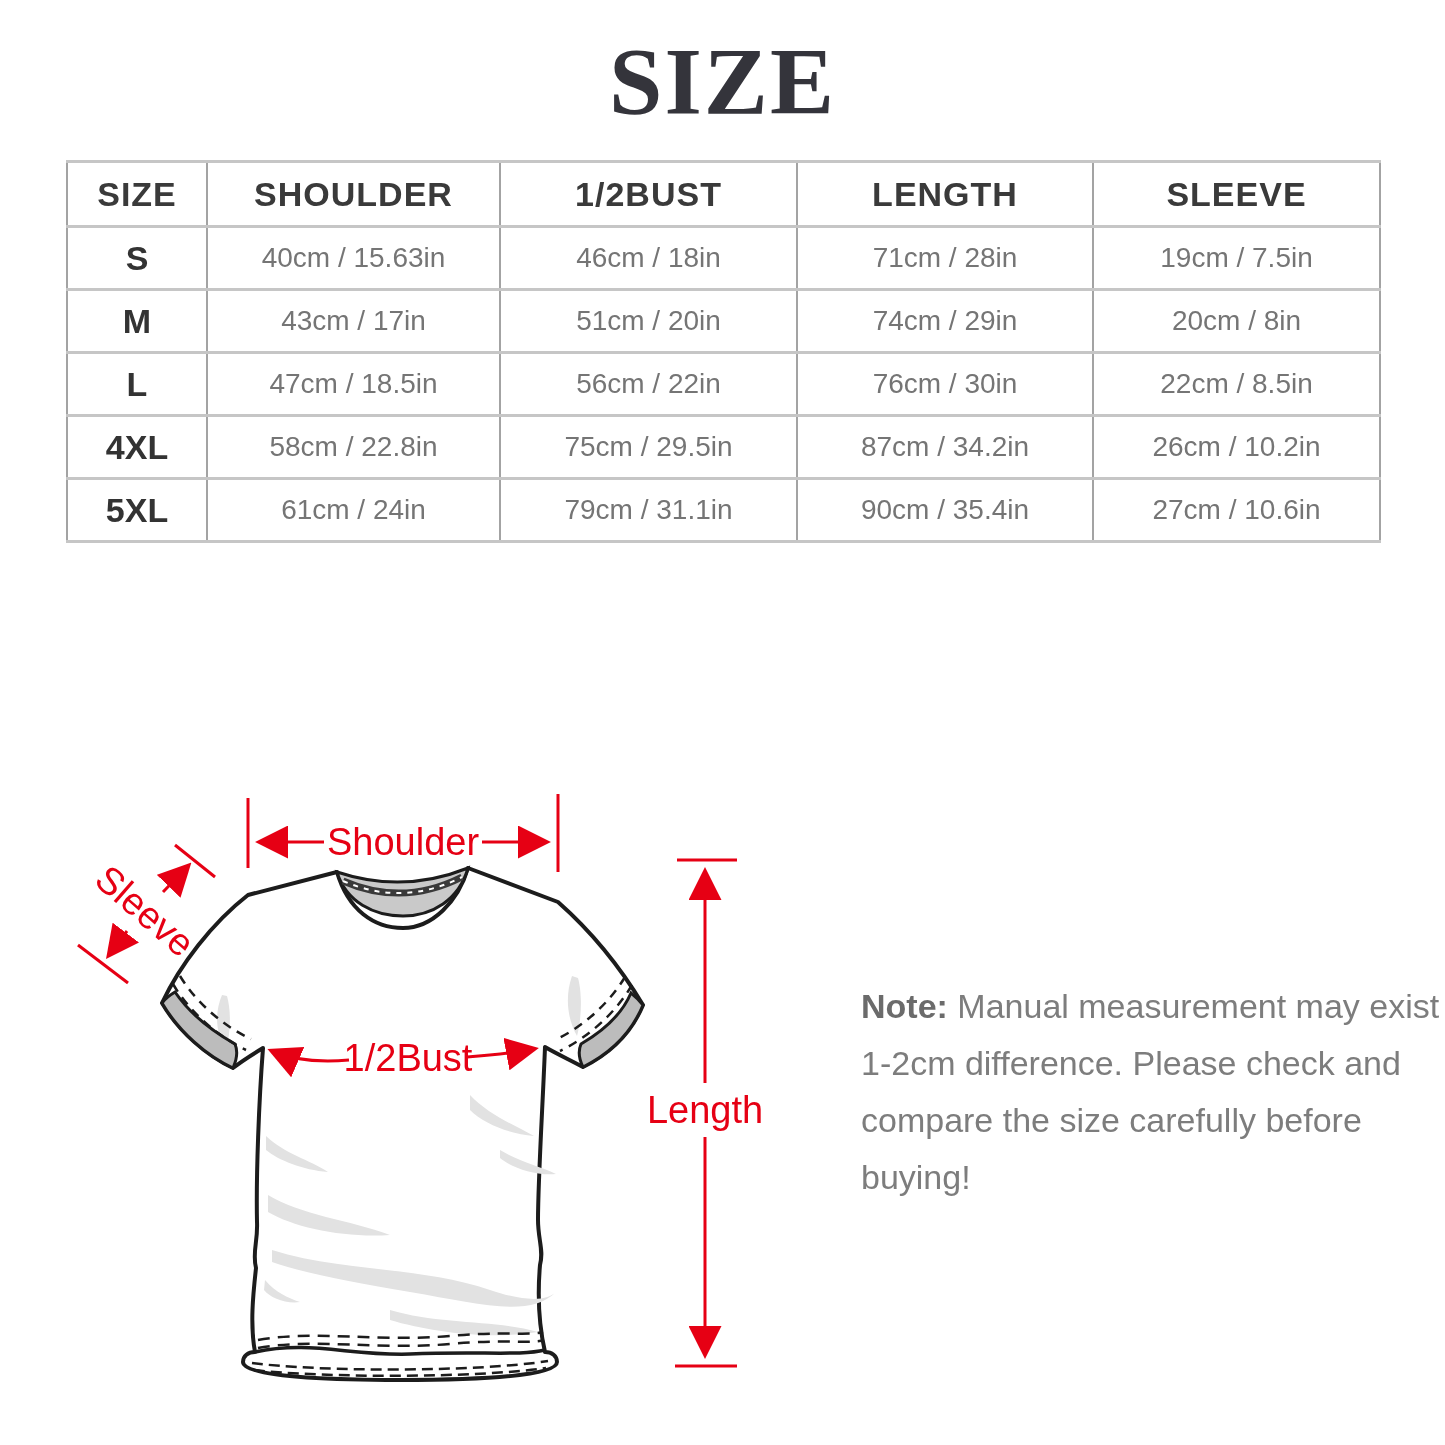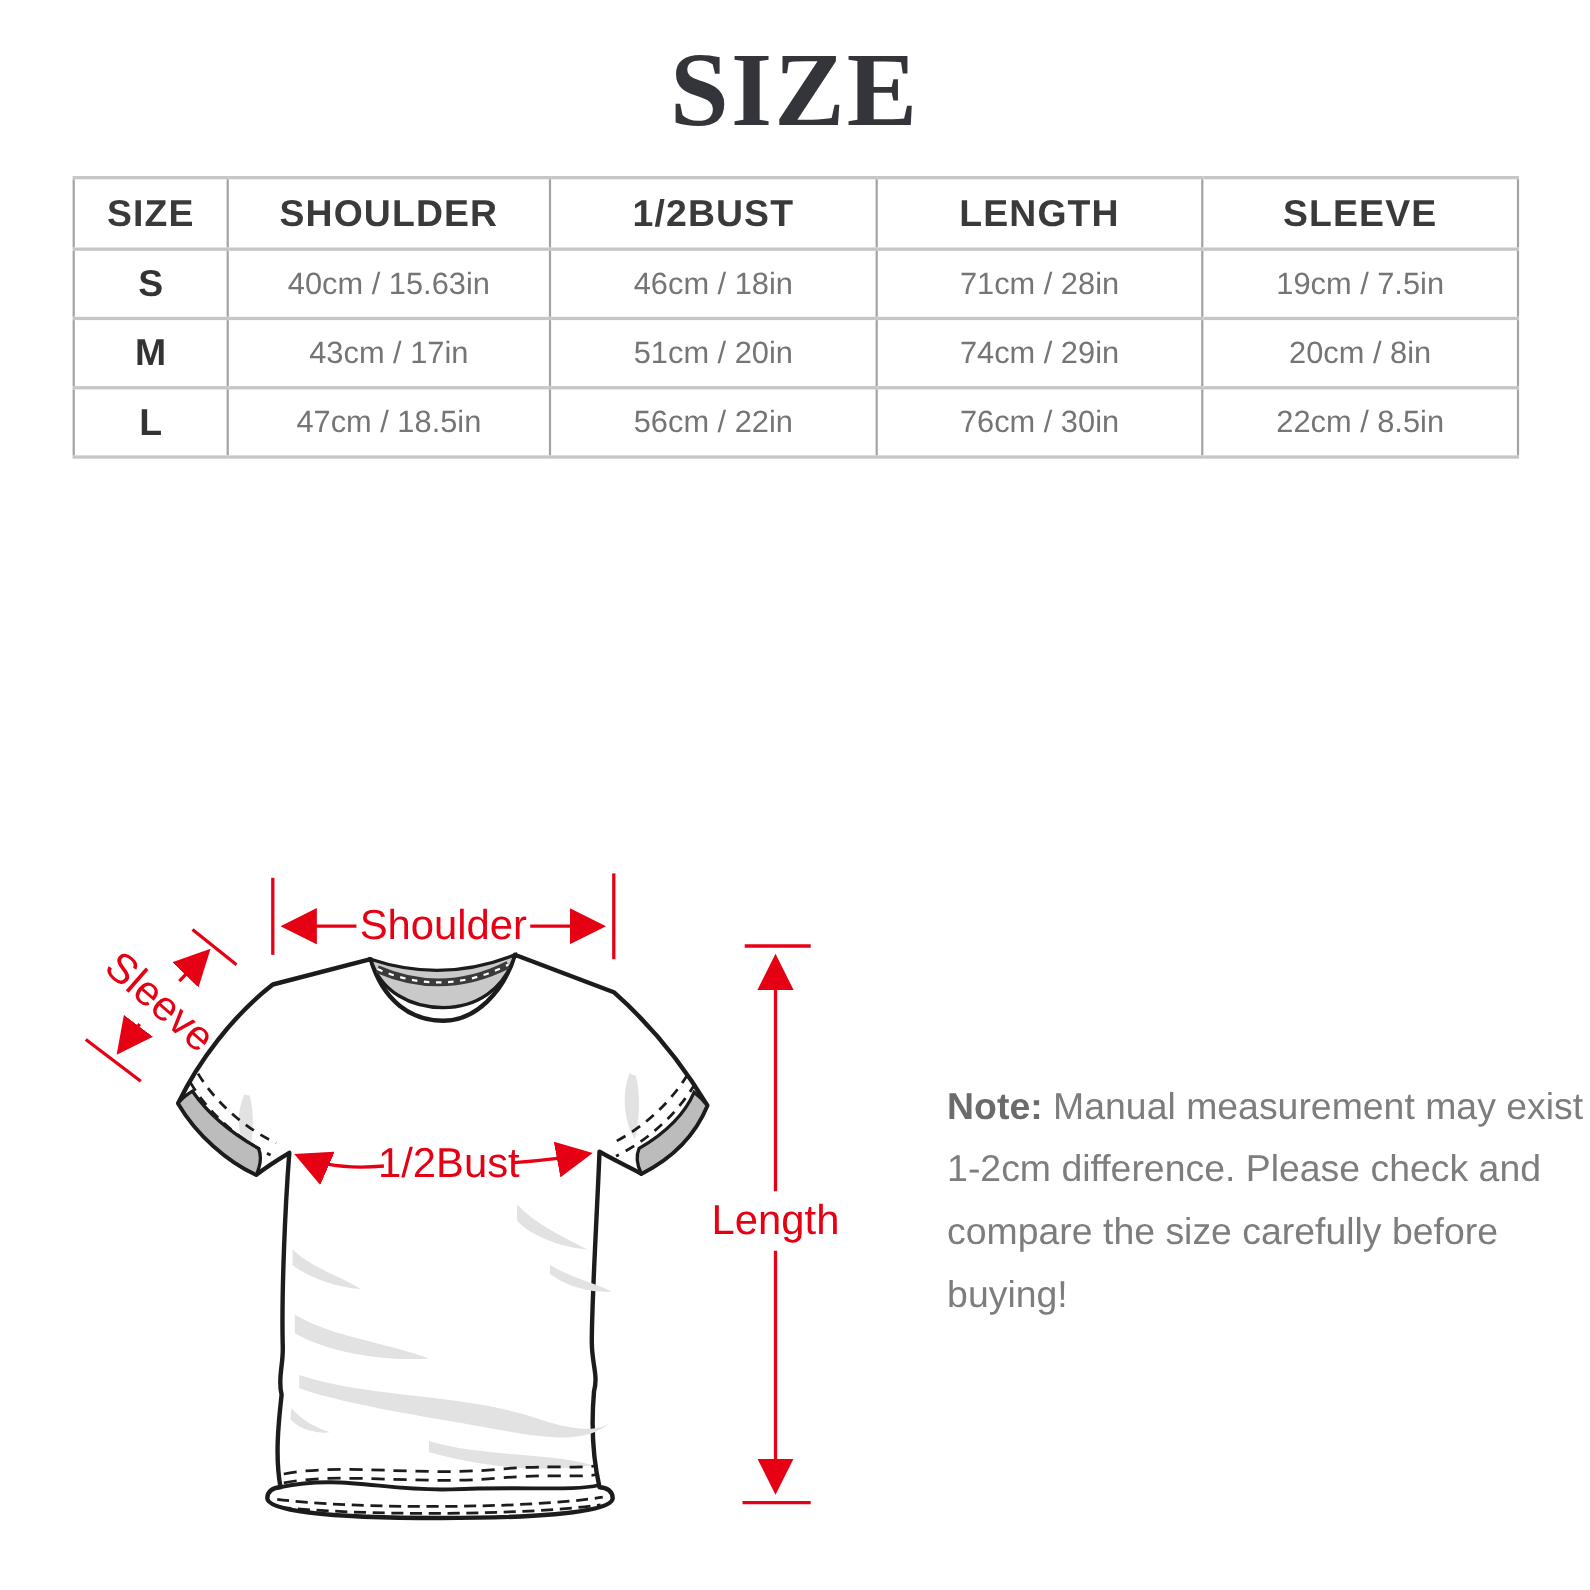--- a/index.html
+++ b/index.html
@@ -72,20 +72,34 @@
       <td>51cm / 20in</td>
       <td>74cm / 29in</td>
       <td>20cm / 8in</td>
     </tr>
     <tr>
       <td class="size-col">L</td>
       <td>47cm / 18.5in</td>
       <td>56cm / 22in</td>
       <td>76cm / 30in</td>
       <td>22cm / 8.5in</td>
+    </tr>
+    <tr>
+      <td class="size-col">4XL</td>
+      <td>58cm / 22.8in</td>
+      <td>75cm / 29.5in</td>
+      <td>87cm / 34.2in</td>
+      <td>26cm / 10.2in</td>
+    </tr>
+    <tr>
+      <td class="size-col">5XL</td>
+      <td>61cm / 24in</td>
+      <td>79cm / 31.1in</td>
+      <td>90cm / 35.4in</td>
+      <td>27cm / 10.6in</td>
     </tr>
   </tbody>
 </table>
 
 <svg class="diagram-svg" width="780" height="640" viewBox="0 0 780 640" xmlns="http://www.w3.org/2000/svg">
   <defs>
     <marker id="arr" viewBox="0 0 10 10" refX="8.5" refY="5" markerWidth="11" markerHeight="11" orient="auto">
       <path d="M0,0 L10,5 L0,10 Z" fill="#e60014"></path>
     </marker>
   </defs>

